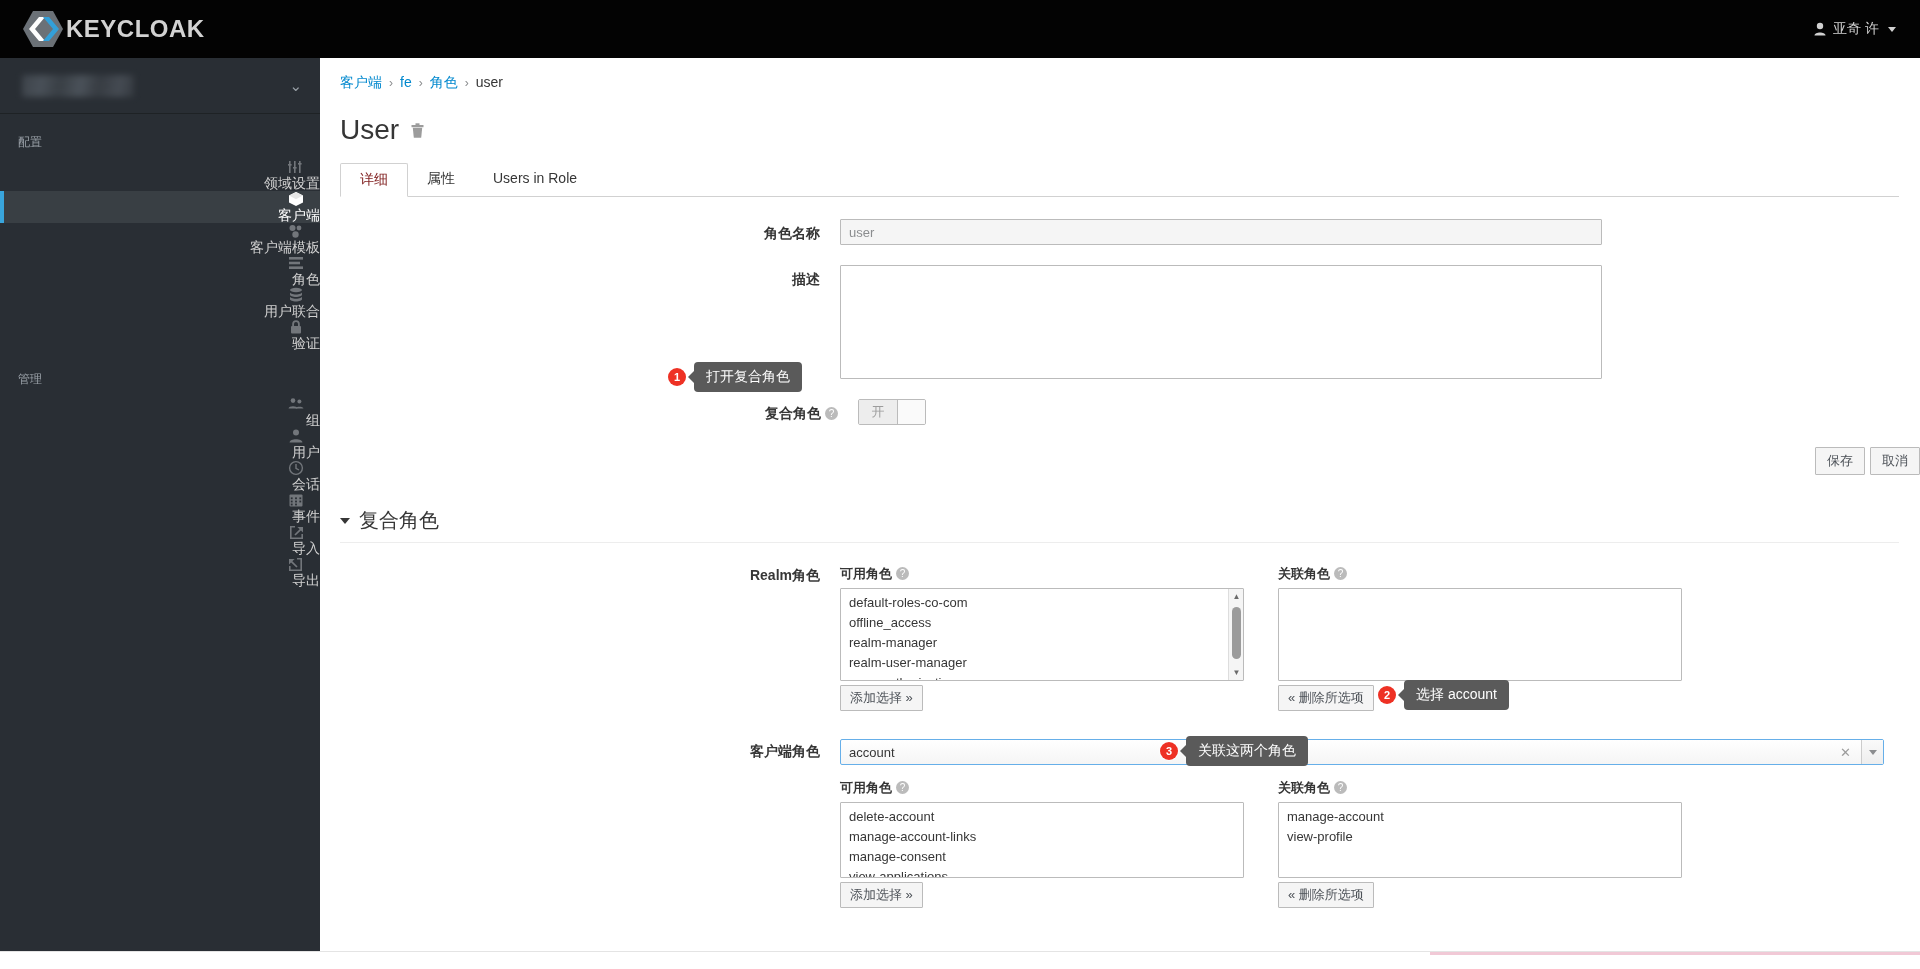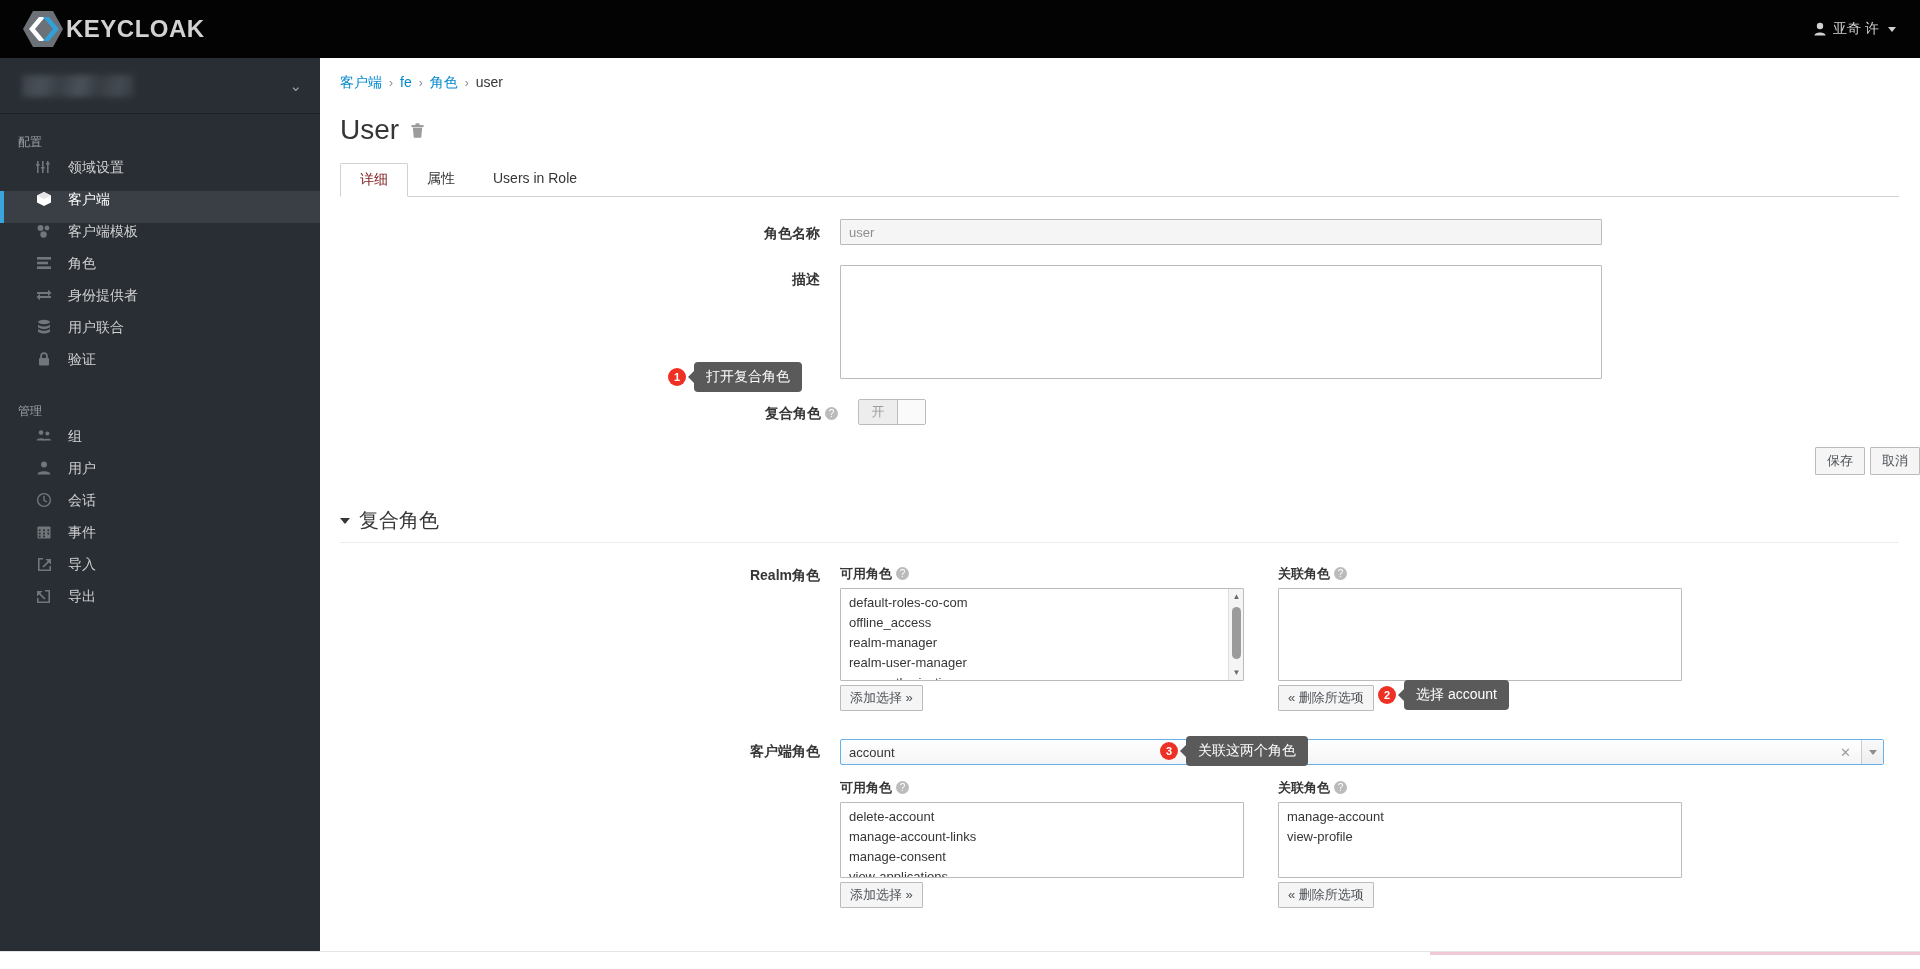--- a/index.html
+++ b/index.html
@@ -89,27 +89,28 @@
     font-size: 15px;
     line-height: 1;
   }
   .nav-section-label {
     color: #9aa1a8;
     font-size: 12px;
     padding: 20px 0 8px 18px;
   }
   .nav-item {
     display: flex;
-    align-items: flex-start;
+    align-items: flex-end;
     height: 32px;
     padding-left: 34px;
     color: #d1d1d1;
     font-size: 14px;
     cursor: pointer;
     position: relative;
+    flex-direction: column;
   }
   .nav-item .nav-ico {
     width: 20px;
     margin-right: 14px;
     display: inline-flex;
     align-items: center;
     justify-content: center;
     color: #72767b;
     flex: none;
   }
@@ -514,29 +515,20 @@
             <rect x="1" y="2" width="14" height="2.6"></rect>
             <rect x="1" y="6.7" width="11" height="2.6"></rect>
             <rect x="1" y="11.4" width="14" height="2.6"></rect>
           </svg>
         </span>
         <span>角色</span>
       </div>
       <div class="nav-item">
         <span class="nav-ico">
           <svg width="16" height="16" viewBox="0 0 16 16" fill="#72767b">
-            <path d="M1 5 h11 v-2.2 L15.5 6 L12 9.2 V7 H1 Z"></path>
-            <path d="M15 11 H4 v2.2 L0.5 10 L4 6.8 V9 h11 Z"></path>
-          </svg>
-        </span>
-        <span>身份提供者</span>
-      </div>
-      <div class="nav-item">
-        <span class="nav-ico">
-          <svg width="16" height="16" viewBox="0 0 16 16" fill="#72767b">
             <ellipse cx="8" cy="3" rx="6" ry="2.2"></ellipse>
             <path d="M2 5.2 v2.6 c0 1.2 2.7 2.2 6 2.2 s6-1 6-2.2 V5.2 c0 1.2-2.7 2.2-6 2.2 S2 6.4 2 5.2Z"></path>
             <path d="M2 9.6 v2.6 c0 1.2 2.7 2.2 6 2.2 s6-1 6-2.2 V9.6 c0 1.2-2.7 2.2-6 2.2 S2 10.8 2 9.6Z"></path>
           </svg>
         </span>
         <span>用户联合</span>
       </div>
       <div class="nav-item">
         <span class="nav-ico">
           <svg width="16" height="16" viewBox="0 0 16 16" fill="#72767b">

